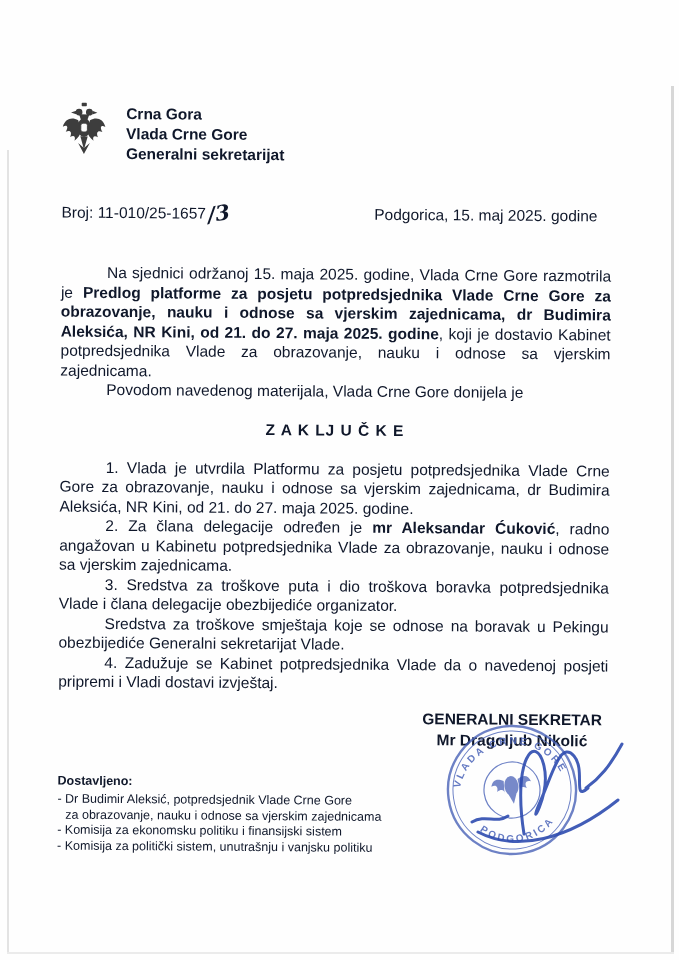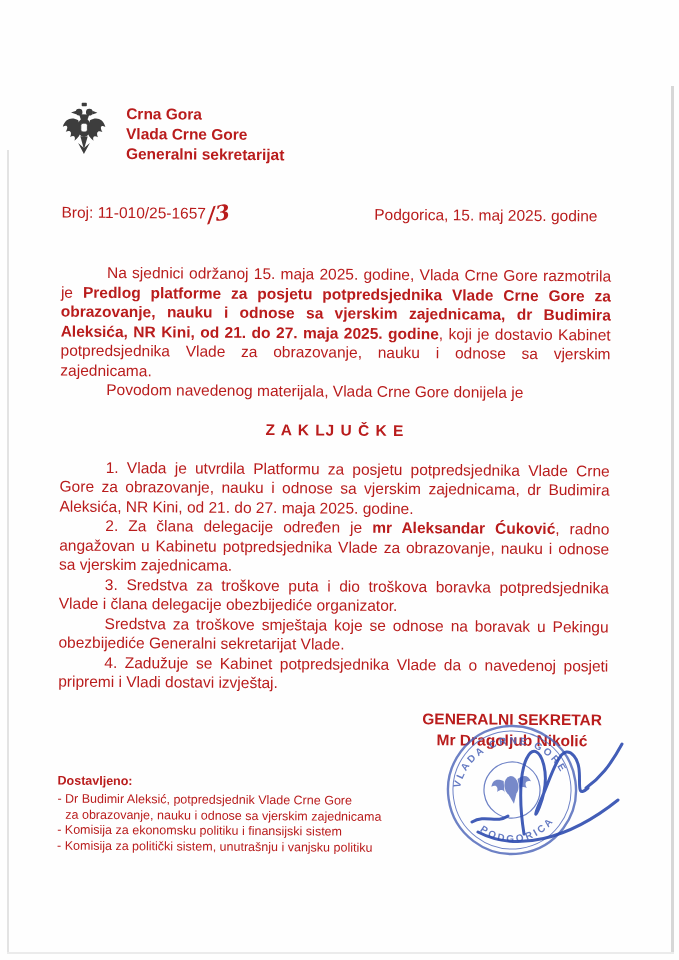--- a/index.html
+++ b/index.html
@@ -1,18 +1,18 @@
 <!DOCTYPE html>
 <html><head>
 <meta charset="utf-8">
 <style>
   html,body{margin:0;padding:0;background:#ffffff;}
   .page{
     position:relative;width:679px;height:960px;background:#fefefe;overflow:hidden;
-    font-family:"Liberation Sans",sans-serif;color:#b91c1c;
+    font-family:"Liberation Sans",sans-serif;color:#0f172a;
   }
   
   .edge-right{position:absolute;right:5px;top:86px;bottom:8px;width:3px;background:#c9c9c9;opacity:.75;}
   .edge-left{position:absolute;left:7px;top:150px;bottom:8px;width:2px;background:#dcdcdc;opacity:.8;}
   .edge-bottom{position:absolute;left:7px;right:5px;bottom:6px;height:2px;background:#e3e3e3;opacity:.7;}
 
   .content{position:absolute;left:63px;right:66px;top:0;transform:rotate(0.4deg);transform-origin:340px 0;}
 
   .letterhead{display:flex;gap:20px;align-items:flex-start;margin-top:104px;}
   .coa{width:44px;height:56px;flex:0 0 auto;}

